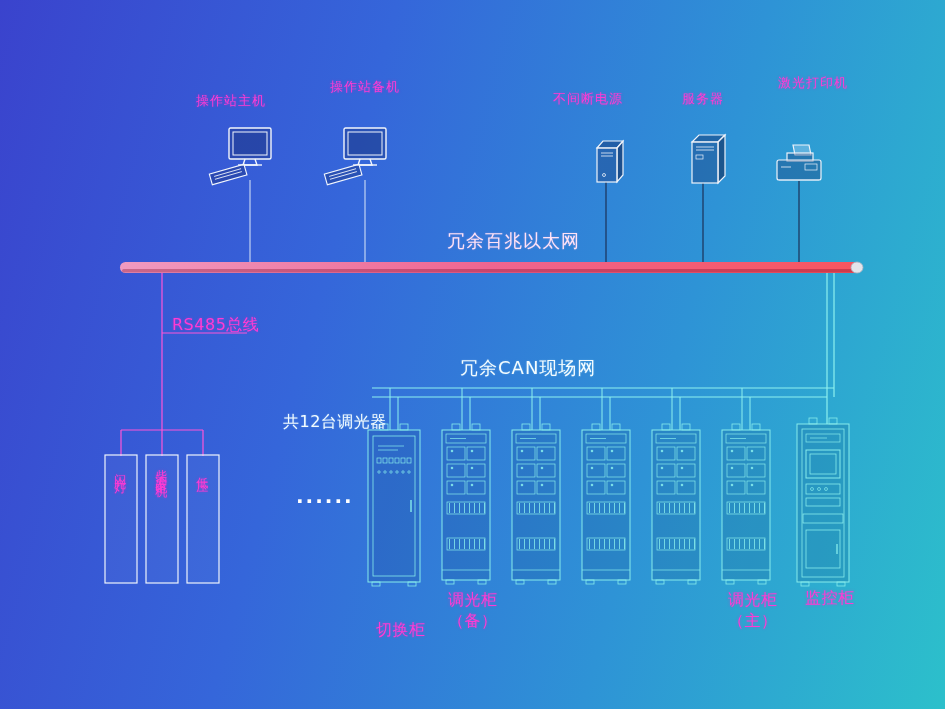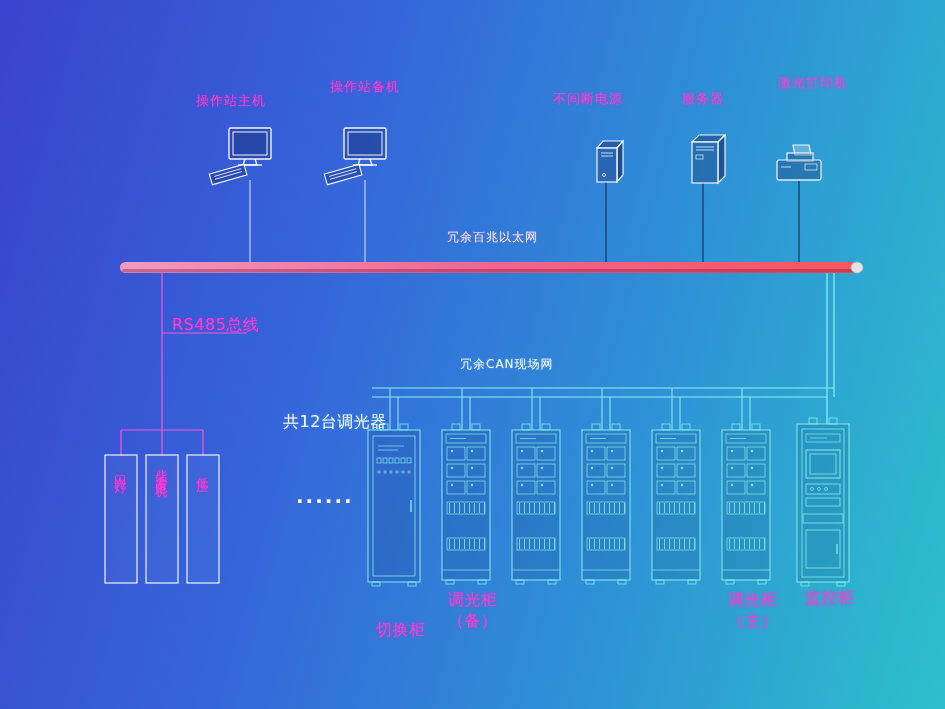--- a/index.html
+++ b/index.html
@@ -5,21 +5,21 @@
   html,body{margin:0;padding:0}
   body{width:945px;height:709px;overflow:hidden;font-family:"DejaVu Sans",sans-serif}
   .stage{position:relative;width:945px;height:709px;
          background:linear-gradient(105deg,#3a43cd 0%,#3566da 35%,#2e93d6 68%,#2cc0cb 100%)}
   .stage svg{position:absolute;left:0;top:0}
   .lbl{position:absolute;white-space:nowrap;font-size:13px;letter-spacing:1px;line-height:1.1}
   .pink{color:#ff3bd4;text-shadow:0 0 3px rgba(255,40,200,.45)}
   .white{color:#f4fcff;text-shadow:0 0 2px rgba(180,240,255,.35)}
   .lightpink{color:#ffe3f6;text-shadow:0 0 2px rgba(255,170,230,.4)}
   .sm{font-size:16px;letter-spacing:.5px}
-  .md{font-size:12px}
+  .md{font-size:18px}
   .vtext{writing-mode:vertical-rl;text-orientation:upright;letter-spacing:4px;font-size:12px}
   .dots{font-size:20px;font-weight:bold;letter-spacing:2px;color:#ffffff}
 </style>
 </head>
 <body>
 
 <div class="stage">
 
   <svg width="945" height="709" viewBox="0 0 945 709">
     <defs>

